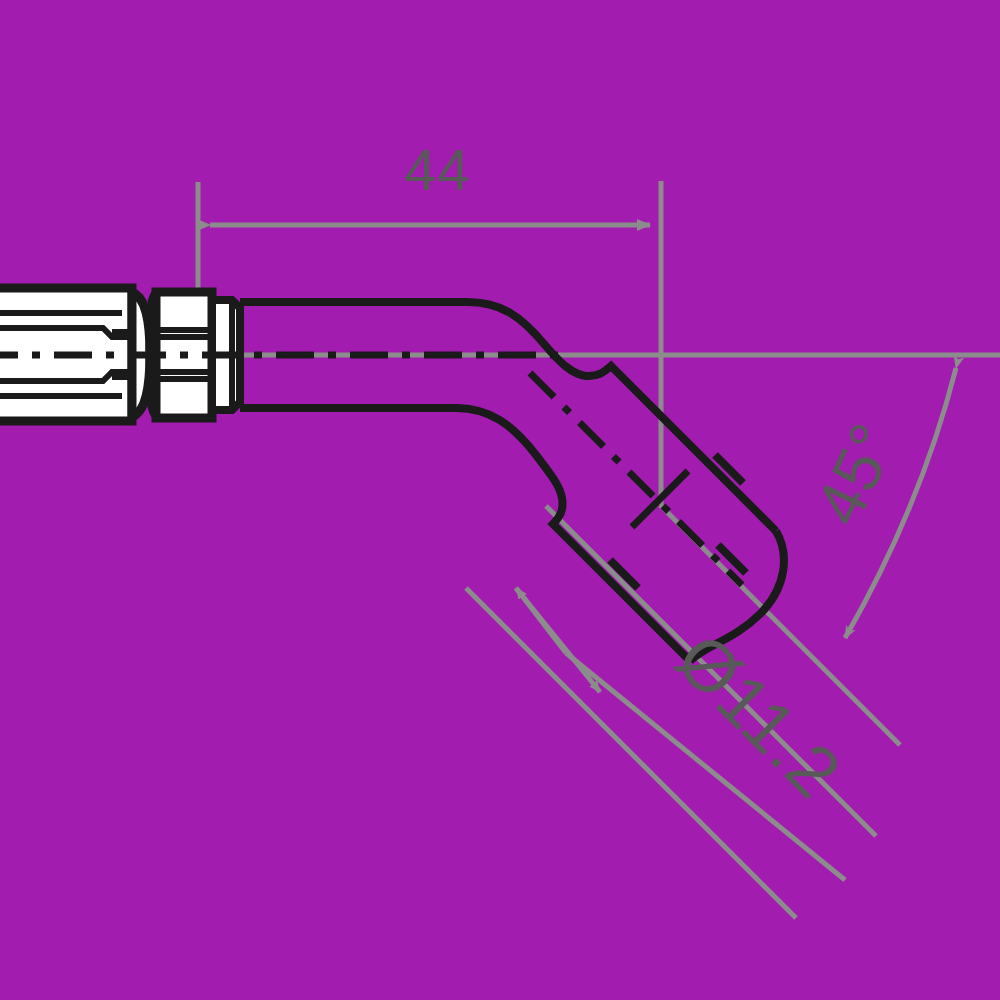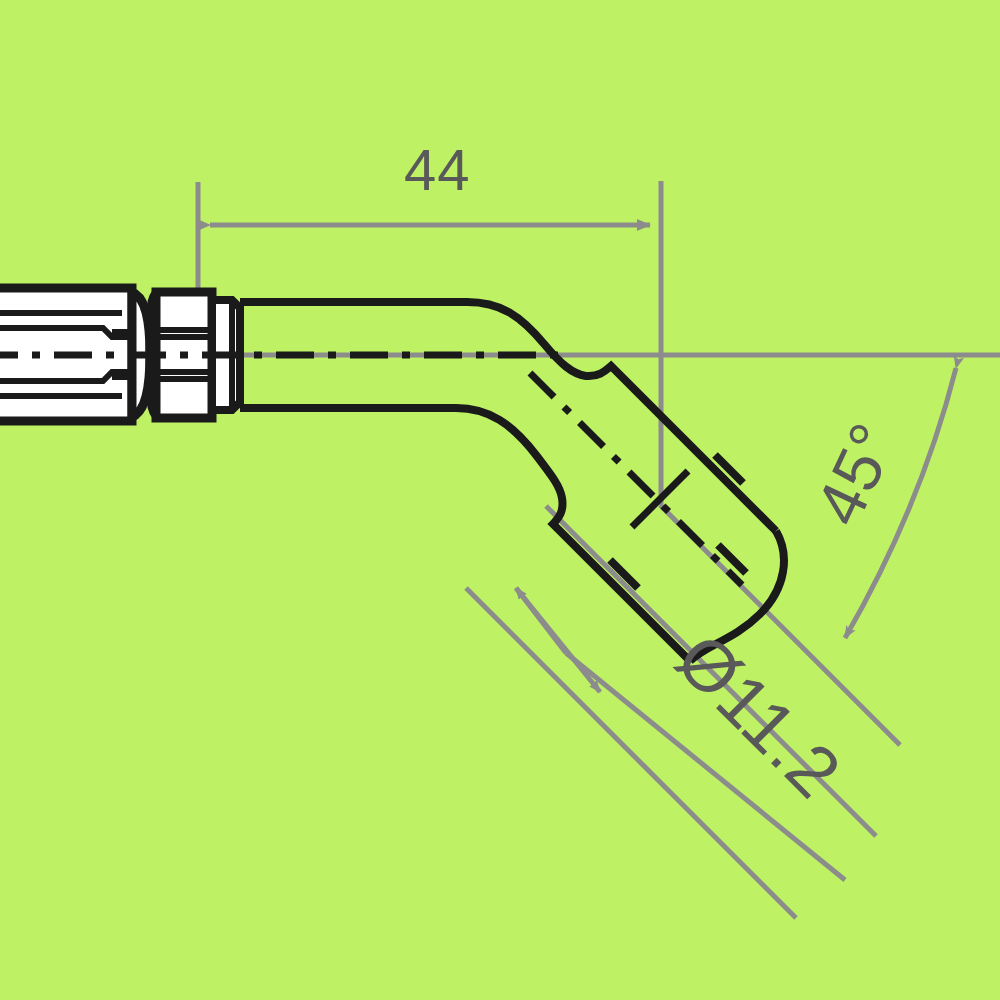--- a/index.html
+++ b/index.html
@@ -10,21 +10,21 @@
   body {
     width: 1000px;
     height: 1000px;
     font-family: "Liberation Sans", sans-serif;
     overflow: hidden;
   }
   #drawing-root {
     position: relative;
     width: 1000px;
     height: 1000px;
-    background: #bef264;
+    background: #a21caf;
   }
   svg.drawing {
     display: block;
     width: 1000px;
     height: 1000px;
   }
   .dim-text {
     font-family: "Liberation Sans", sans-serif;
     font-weight: 400;
     fill: #595959;

